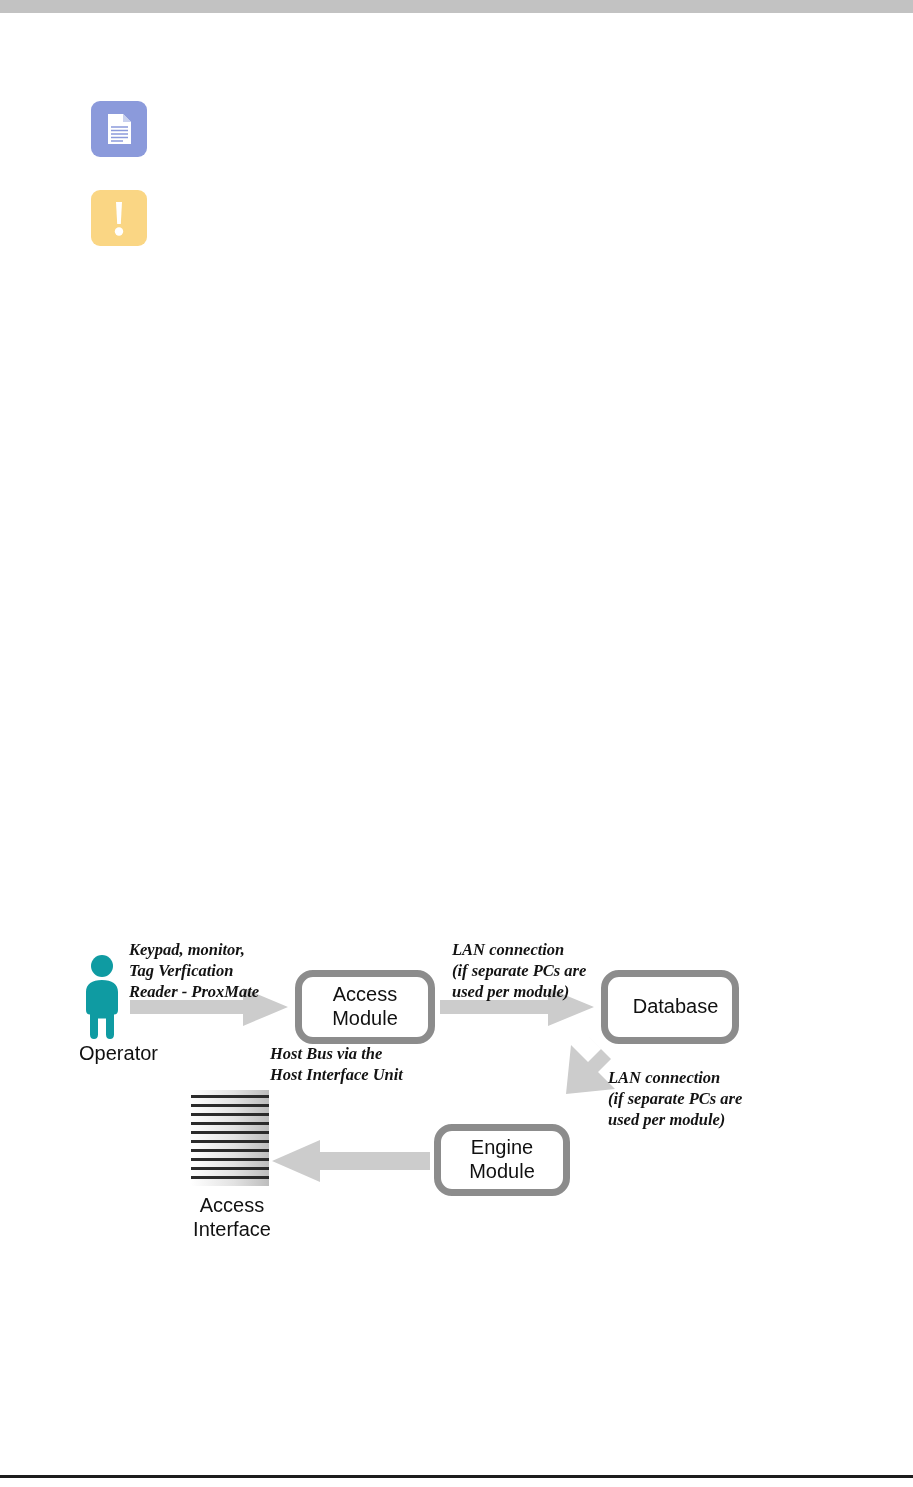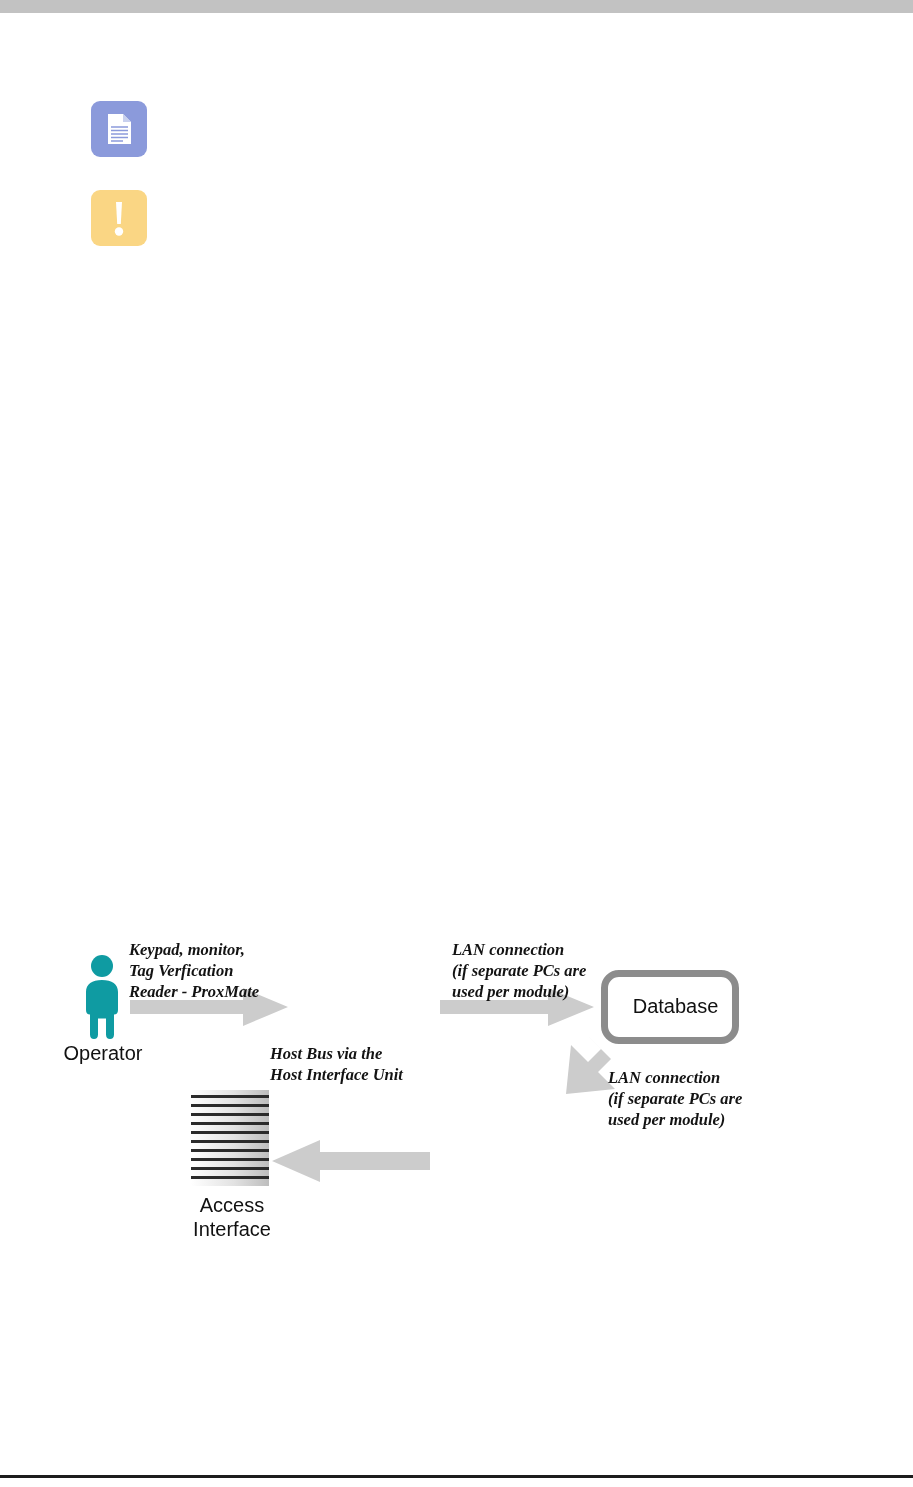--- a/index.html
+++ b/index.html
@@ -104,21 +104,21 @@
 
   .node-caption {
     position: absolute;
     font-family: "Liberation Sans", sans-serif;
     font-size: 20px;
     line-height: 1.2;
     color: #111111;
     text-align: center;
     white-space: pre-line;
   }
-  #operator-caption       { left: 48px; top: 141px; width: 110px; }
+  #operator-caption       { left: 48px; top: 141px; width: 110px; text-align: right; }
   #access-hardware-caption{ left: 168px; top: 293px; width: 128px; }
 
   
   #operator-figure {
     position: absolute;
     left: 74px;
     top: 54px;
     width: 56px;
     height: 86px;
   }
@@ -215,23 +215,27 @@
       <rect x="0" y="59" width="78" height="3"></rect>
       <rect x="0" y="68" width="78" height="3"></rect>
       <rect x="0" y="77" width="78" height="3"></rect>
       <rect x="0" y="86" width="78" height="3"></rect>
     </g>
   </svg>
 
   <span class="node-caption" id="access-hardware-caption">Access
 Interface</span>
 
+  <div class="node-box" id="access-module-box">Access
+Module</div>
 
   <div class="node-box" id="database-box">Database</div>
 
+  <div class="node-box" id="engine-module-box">Engine
+Module</div>
 
   <span class="edge-label" id="label-keypad">Keypad, monitor,
 Tag Verfication
 Reader - ProxMate</span>
 
   <span class="edge-label" id="label-lan-1">LAN connection
 (if separate PCs are
 used per module)</span>
 
   <span class="edge-label" id="label-lan-2">LAN connection

